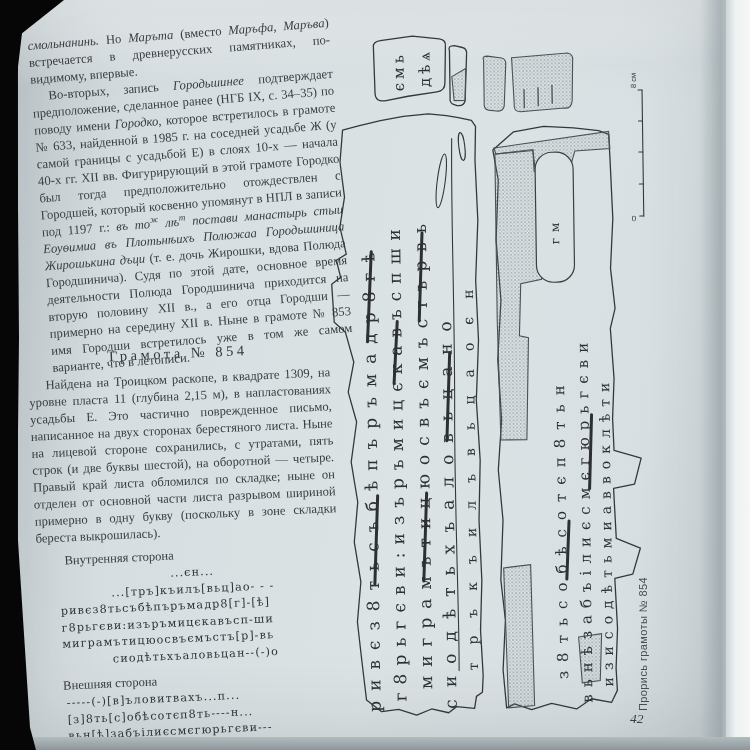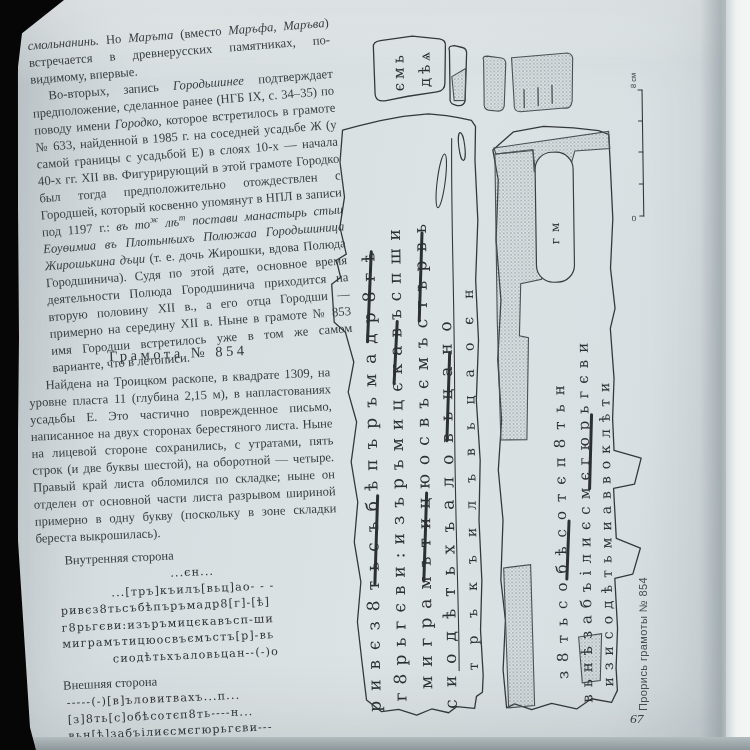--- a/index.html
+++ b/index.html
@@ -155,20 +155,20 @@
       <line class="ink2" x1="310" y1="103" x2="314" y2="103"></line>
       <line class="ink2" x1="310" y1="134" x2="314" y2="134"></line>
       <line class="ink2" x1="310" y1="166" x2="314" y2="166"></line>
       <line class="ink2" x1="310" y1="198" x2="314" y2="198"></line>
       <text font-size="7.5" fill="#34383c" font-family="Liberation Sans, sans-serif" transform="translate(308,70) rotate(-90)">8 см</text>
       <text x="302" y="203" font-size="8" fill="#34383c" font-family="Liberation Sans, sans-serif">0</text>
     </g>
   </svg>
 
   <div id="caption-v">Прорись грамоты № 854</div>
-  <div id="pagenum">67</div>
+  <div id="pagenum">42</div>
 
   <div id="edge-right"></div>
   <div id="strip-right"></div>
   <div id="band-bottom"></div>
   <div id="strip-left"></div>
   <div id="corner-tl"></div>
 </div>
 
 </body></html>

